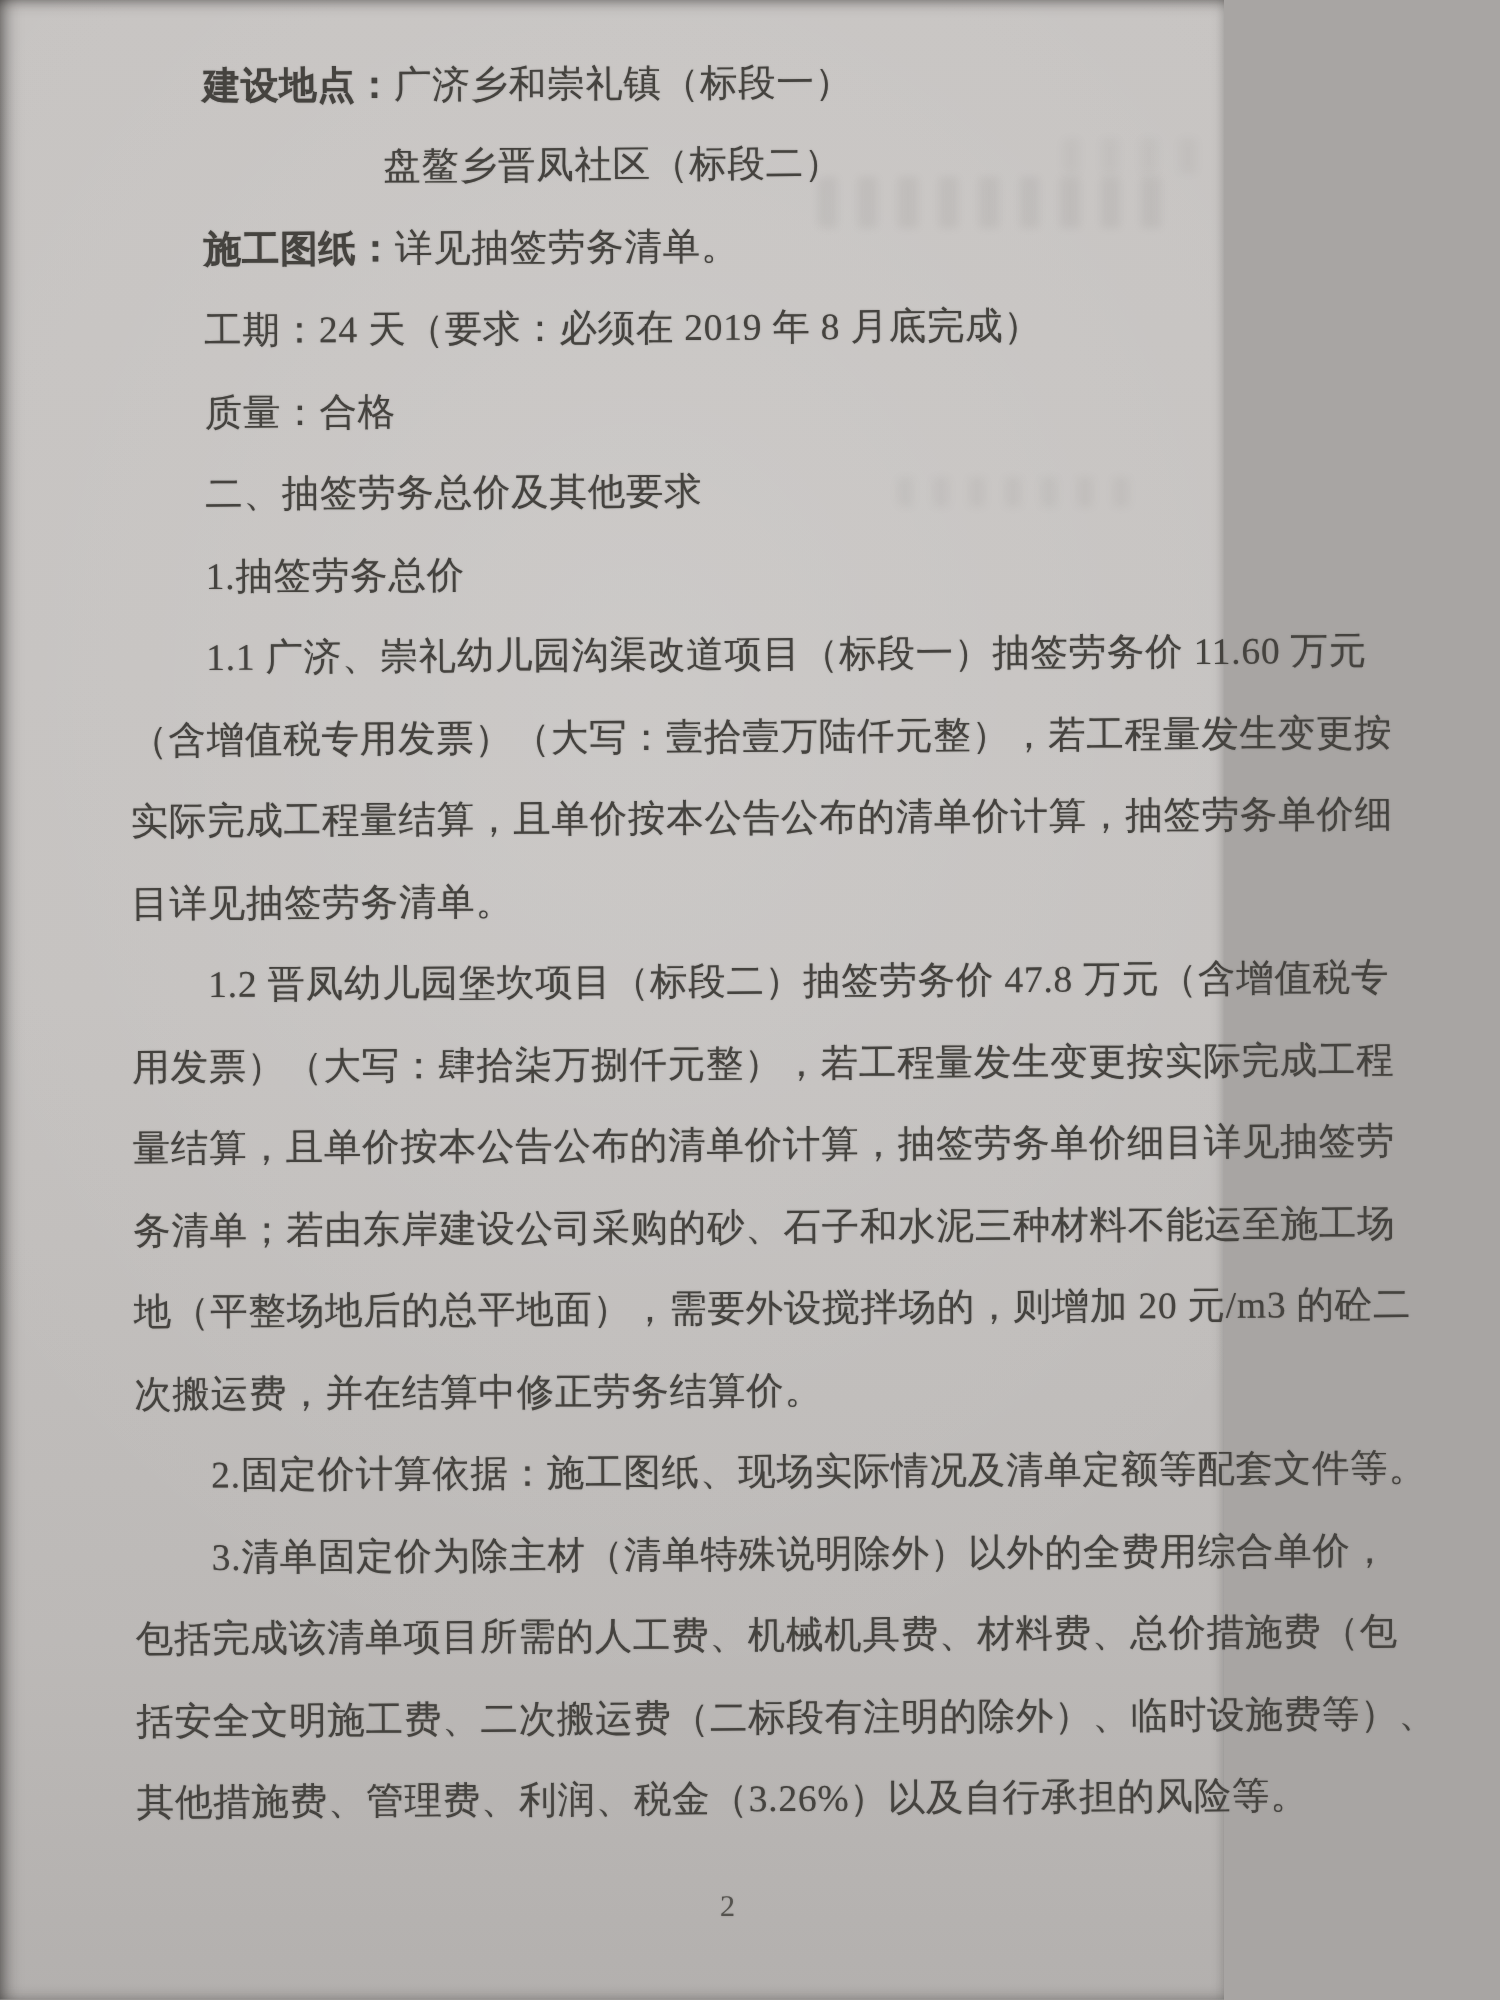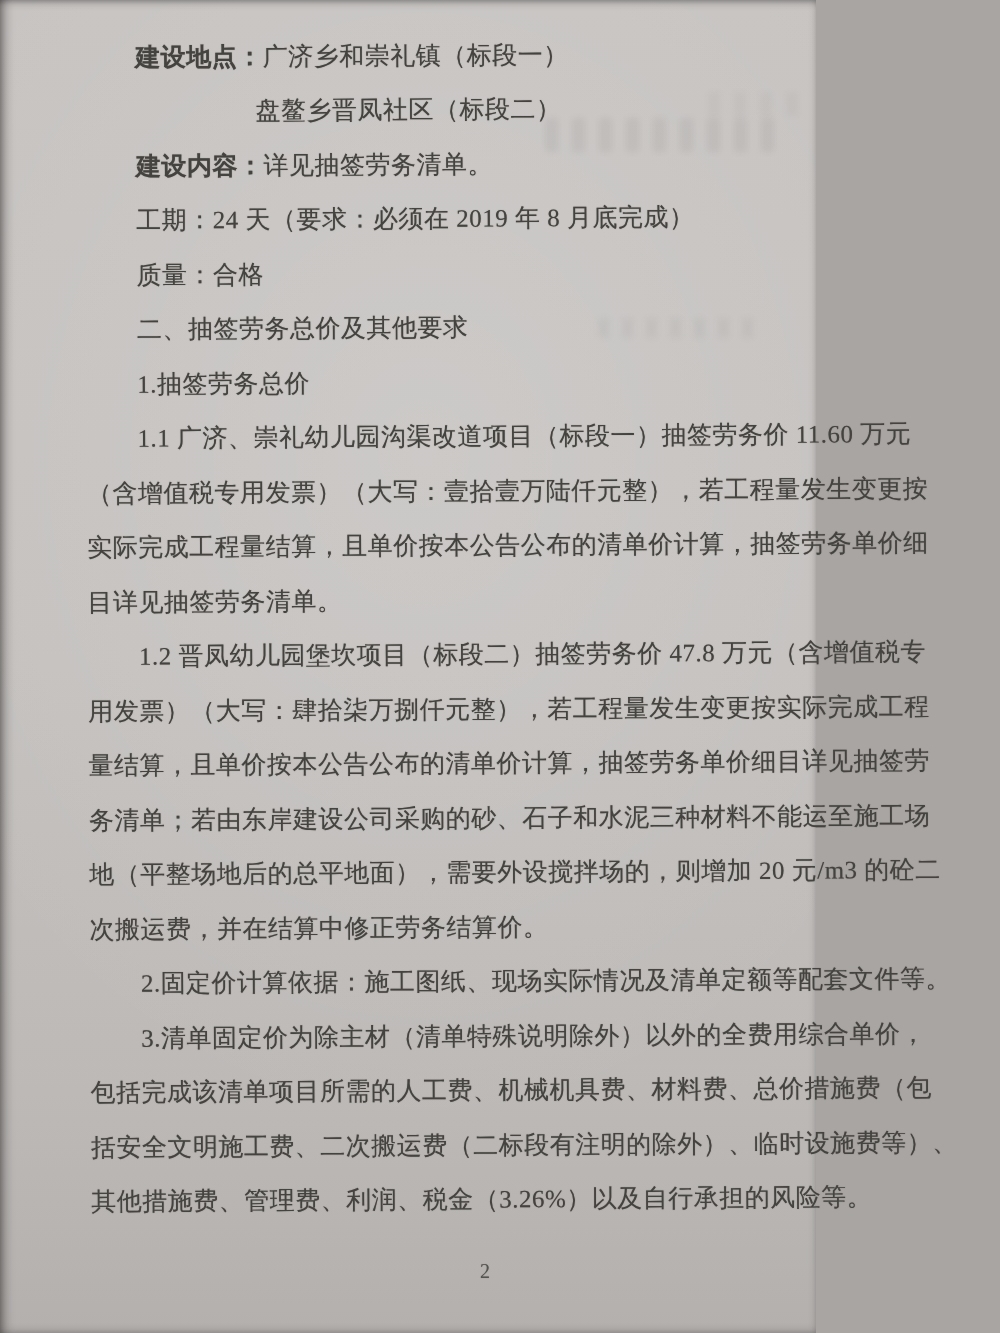--- a/index.html
+++ b/index.html
@@ -103,21 +103,21 @@
 
   <div class="text-block">
       <div class="line para">
         <span class="field-label">建设地点：</span>
         <span class="line-text">广济乡和崇礼镇（标段一）</span>
       </div>
       <div class="line hang">
         <span class="line-text">盘鳌乡晋凤社区（标段二）</span>
       </div>
       <div class="line para">
-        <span class="field-label">建设内容：</span>
+        <span class="field-label">施工图纸：</span>
         <span class="line-text">详见抽签劳务清单。</span>
       </div>
       <div class="line para">
         <span class="line-text">工期：24 天（要求：必须在 2019 年 8 月底完成）</span>
       </div>
       <div class="line para">
         <span class="line-text">质量：合格</span>
       </div>
       <div class="line para">
         <span class="line-text">二、抽签劳务总价及其他要求</span>

